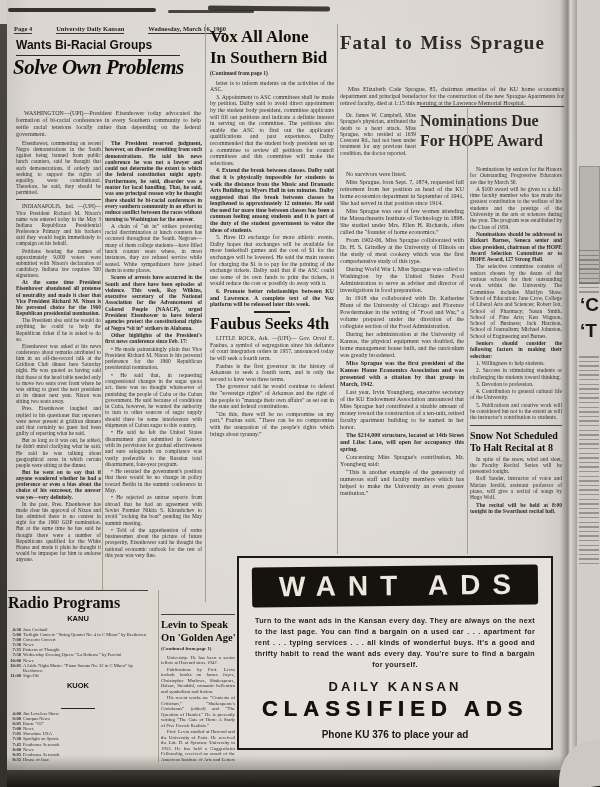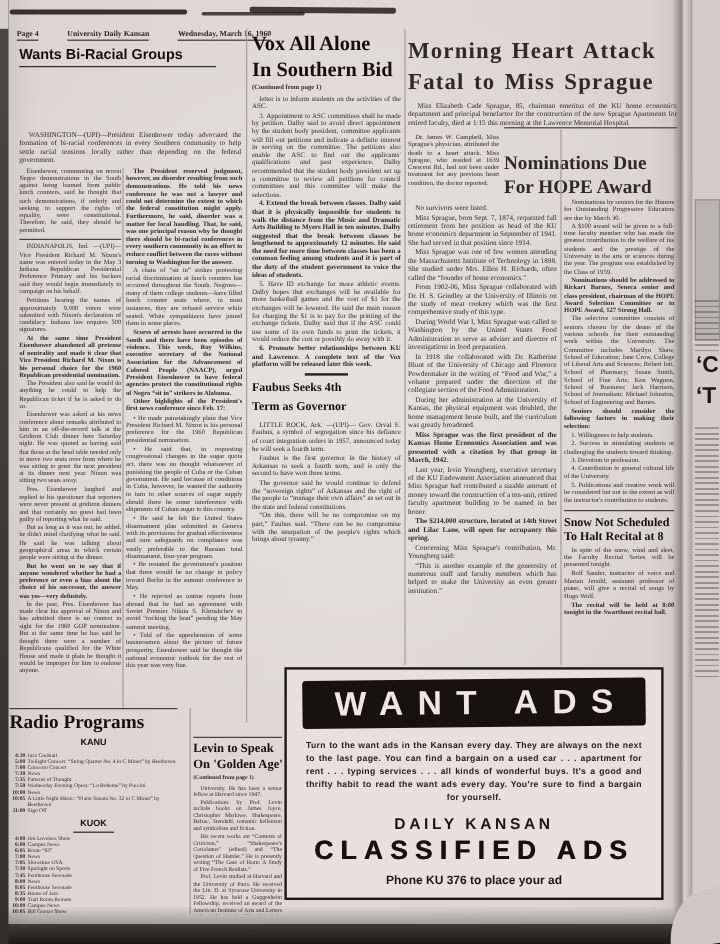--- a/index.html
+++ b/index.html
@@ -38,30 +38,30 @@
   .colA{font-size:5.4px;line-height:6.15px;}
   .colB{font-size:5.5px;line-height:6.3px;}
   .colC{font-size:5.8px;line-height:6.6px;}
   .colD{font-size:6px;line-height:7px;}
   .colE{font-size:5.5px;line-height:6.3px;}
   .sub-rule{border-top:1px solid #45413b;margin:4px 0 3px;}
   .nixon-hl{font-size:12px;line-height:15px;margin:1px 0 3px;white-space:nowrap;}
   .vox-hl{font-size:17px;line-height:20.5px;margin-bottom:2px;white-space:nowrap;}
   .contd{font-weight:bold;font-size:5.5px;text-align:center;text-indent:0 !important;margin:2px 0 3px !important;}
   .endbar{width:36px;height:2px;background:#26231e;margin:3px auto 2px;}
-  .faubus-hl{font-size:10px;line-height:16.5px;margin:3px 0 3px;white-space:nowrap;}
+  .faubus-hl{font-size:16px;line-height:16.5px;margin:3px 0 3px;white-space:nowrap;}
   .sprague-hl{position:absolute;font-size:19px;line-height:26px;letter-spacing:1px;word-spacing:2px;white-space:nowrap;}
   .sprague-lead{font-size:6px;line-height:7px;}
-  .hope-hl{font-size:16px;line-height:20px;border-top:1px solid #45413b;padding-top:20px;white-space:nowrap;}
+  .hope-hl{font-size:16px;line-height:20px;border-top:1px solid #45413b;padding-top:4px;white-space:nowrap;}
   .snow-hl{font-size:10px;line-height:12px;margin:2px 0 2px;white-space:nowrap;}
   .snow-block{border-top:1px solid #45413b;margin-top:4px;padding-top:2px;}
   .radio{border-top:1px solid #45413b;padding-top:3px;}
   .radio-hl{font-family:"Liberation Serif",serif;font-weight:bold;font-size:16px;color:#14110c;margin-bottom:2px;}
   .station{font-family:"Liberation Sans",sans-serif;font-weight:bold;font-size:7.5px;text-align:center;margin:2px 0 4px;color:#14110c;}
-  .station.u{border-bottom:1.5px solid #26231e;width:34px;margin:3px auto 2px;padding-bottom:3px;}
+  .station.u{border-bottom:1.5px solid #26231e;width:34px;margin:3px auto 2px;padding-bottom:18px;}
   .prog{display:flex;font-size:4.6px;line-height:5.1px;}
   .prog .t{width:15px;flex:0 0 15px;font-weight:bold;text-align:right;padding-right:2px;}
   .prog .n{flex:1;text-align:left;}
   .levin{border-top:1px solid #45413b;padding-top:3px;font-size:4.8px;line-height:5.5px;}
   .levin-hl{font-size:10.5px;line-height:13px;margin-bottom:2px;white-space:nowrap;}
   .levin .contd{font-size:4.8px;}
   .wantbox{position:absolute;left:237px;top:556px;width:316px;height:194px;background:#e6e2db;border:2px solid #1b1914;z-index:3;text-align:center;}
   .banner{margin:8px auto 0;width:286px;height:40px;background:#16130e;border-radius:3px;transform:rotate(-0.6deg);
     display:flex;align-items:center;justify-content:center;
     font-family:"Liberation Sans",sans-serif;font-weight:bold;font-size:28px;letter-spacing:12px;text-indent:12px;color:#ece8e0;}
@@ -82,20 +82,21 @@
   <div class="streak" style="left:208px;top:6px;width:122px;height:5px;opacity:.85;transform:rotate(.4deg);"></div>
 
   <div class="region masthead" style="left:14px;top:25px;">
     <span>Page 4</span>
     <span>University Daily Kansan</span>
     <span>Wednesday, March 16, 1960</span>
   </div>
 
   <div class="region kicker" style="left:16px;top:38px;">Wants Bi-Racial Groups</div>
   <div class="region ike-hl" style="left:13px;top:55px;width:195px;">
+    <div>Solve Own Problems</div>
   </div>
   <div class="region ike-lead" style="left:16px;top:110px;width:185px;">
     <p style="text-indent:8px;">WASHINGTON—(UPI)—President Eisenhower today advocated the formation of bi-racial conferences in every Southern community to help settle racial tensions locally rather than depending on the federal government.</p>
   </div>
 
   <div class="region colA" style="left:16px;top:140px;width:85px;height:450px;overflow:hidden;">
     <p>Eisenhower, commenting on recent Negro demonstrations in the South against being banned from public lunch counters, said he thought that such demonstrations, if orderly and seeking to support the rights of equality, were constitutional. Therefore, he said, they should be permitted.</p>
     <div class="sub-rule"></div>
     <p>INDIANAPOLIS, Ind. —(UPI)— Vice President Richard M. Nixon's name was entered today in the May 3 Indiana Republican Presidential Preference Primary and his backers said they would begin immediately to campaign on his behalf.</p>
     <p>Petitions bearing the names of approximately 9,000 voters were submitted with Nixon's declaration of candidacy. Indiana law requires 500 signatures.</p>
@@ -128,30 +129,28 @@
     </div>
     <p class="contd">(Continued from page 1)</p>
     <p>letter is to inform students on the activities of the ASC.</p>
     <p>3. Appointment to ASC committees shall be made by petition. Dalby said to avoid direct appointment by the student body president, committee applicants will fill out petitions and indicate a definite interest in serving on the committee. The petitions also enable the ASC to find out the applicants' qualifications and past experience. Dalby recommended that the student body president set up a committee to review all petitions for council committees and this committee will make the selections.</p>
     <p class="b">4. Extend the break between classes. Dalby said that it is physically impossible for students to walk the distance from the Music and Dramatic Arts Building to Myers Hall in ten minutes. Dalby suggested that the break between classes be lengthened to approximately 12 minutes. He said the need for more time between classes has been a common feeling among students and it is part of the duty of the student government to voice the ideas of students.</p>
     <p>5. Have ID exchange for more athletic events. Dalby hopes that exchanges will be available for more basketball games and the cost of $1 for the exchanges will be lowered. He said the main reason for charging the $1 is to pay for the printing of the exchange tickets. Dalby said that if the ASC could use some of its own funds to print the tickets, it would reduce the cost or possibly do away with it.</p>
     <p class="b">6. Promote better relationships between KU and Lawrence. A complete text of the Vox platform will be released later this week.</p>
     <div class="endbar"></div>
     <div class="hl faubus-hl">
       <div>Faubus Seeks 4th</div>
-      <div>Term as Governor</div>
     </div>
     <p>LITTLE ROCK, Ark. —(UPI)— Gov. Orval E. Faubus, a symbol of segregation since his defiance of court integration orders in 1957, announced today he will seek a fourth term.</p>
     <p>Faubus is the first governor in the history of Arkansas to seek a fourth term, and is only the second to have won three terms.</p>
     <p>The governor said he would continue to defend the “sovereign rights” of Arkansas and the right of the people to “manage their own affairs” as set out in the state and federal constitutions.</p>
     <p>“On this, there will be no compromise on my part,” Faubus said. “There can be no compromise with the usurpation of the people's rights which brings about tyranny.”</p>
   </div>
 
   <div class="region hl sprague-hl" style="left:340px;top:30px;">
-    <div>Morning Heart Attack</div>
     <div>Fatal to Miss Sprague</div>
   </div>
   <div class="region sprague-lead" style="left:340px;top:86px;width:224px;">
     <p style="text-indent:8px;">Miss Elizabeth Cade Sprague, 85, chairman emeritus of the KU home economics department and principal benefactor for the construction of the new Sprague Apartments for retired faculty, died at 1:15 this morning at the Lawrence Memorial Hospital.</p>
   </div>
   <div class="region" style="left:340px;top:112px;width:76px;height:57px;overflow:hidden;font-size:5.5px;line-height:6.3px;">
     <p>Dr. James W. Campbell, Miss Sprague's physician, attributed the death to a heart attack. Miss Sprague, who resided at 1639 Crescent Rd., had not been under treatment for any previous heart condition, the doctor reported.</p>
   </div>
   <div class="region hl hope-hl" style="left:420px;top:106px;width:144px;">
     <div>Nominations Due</div>

